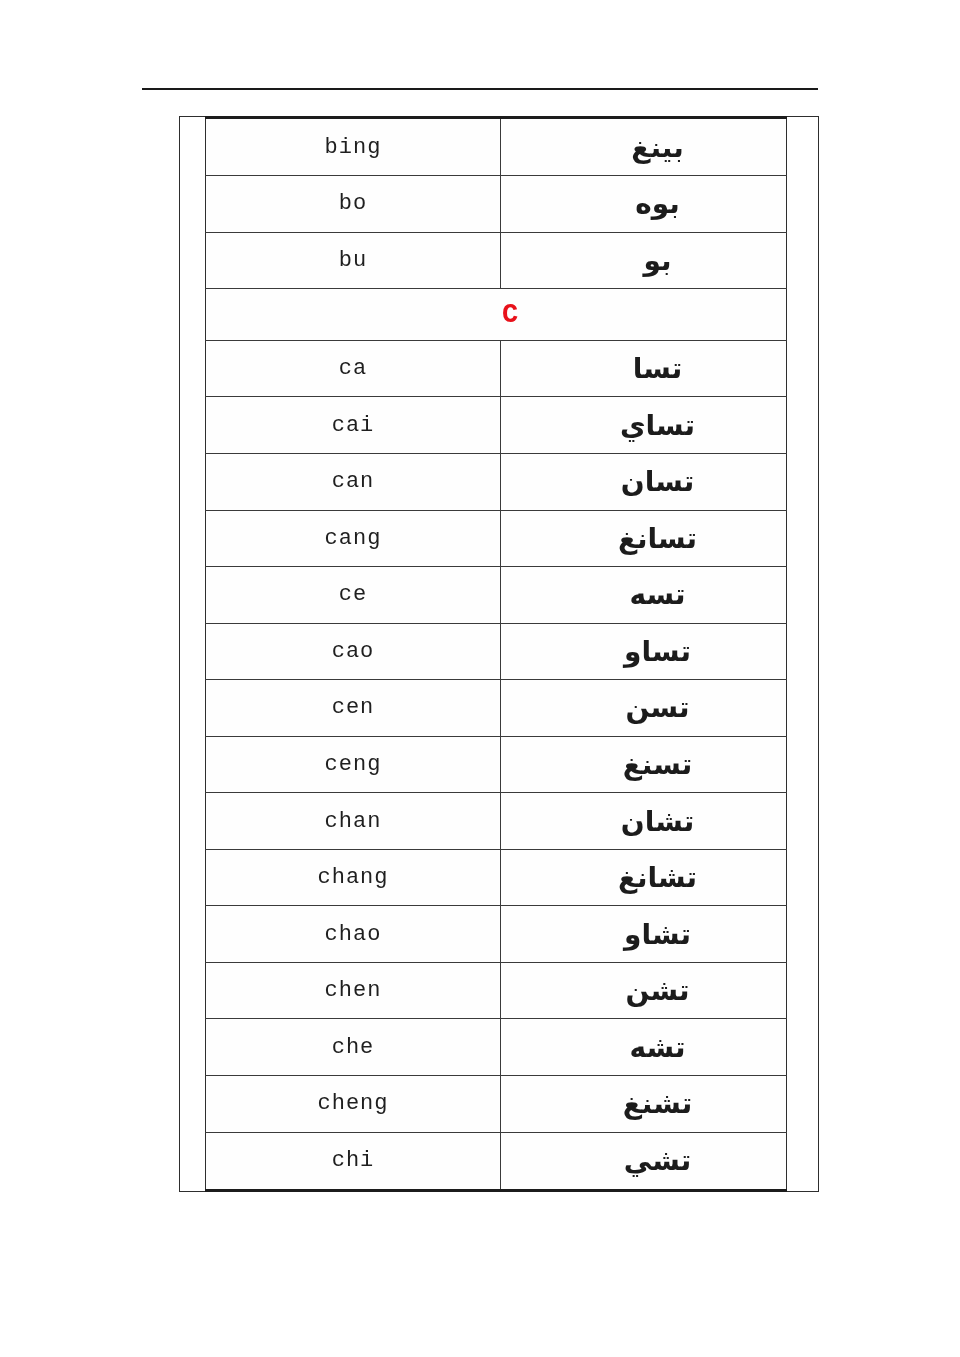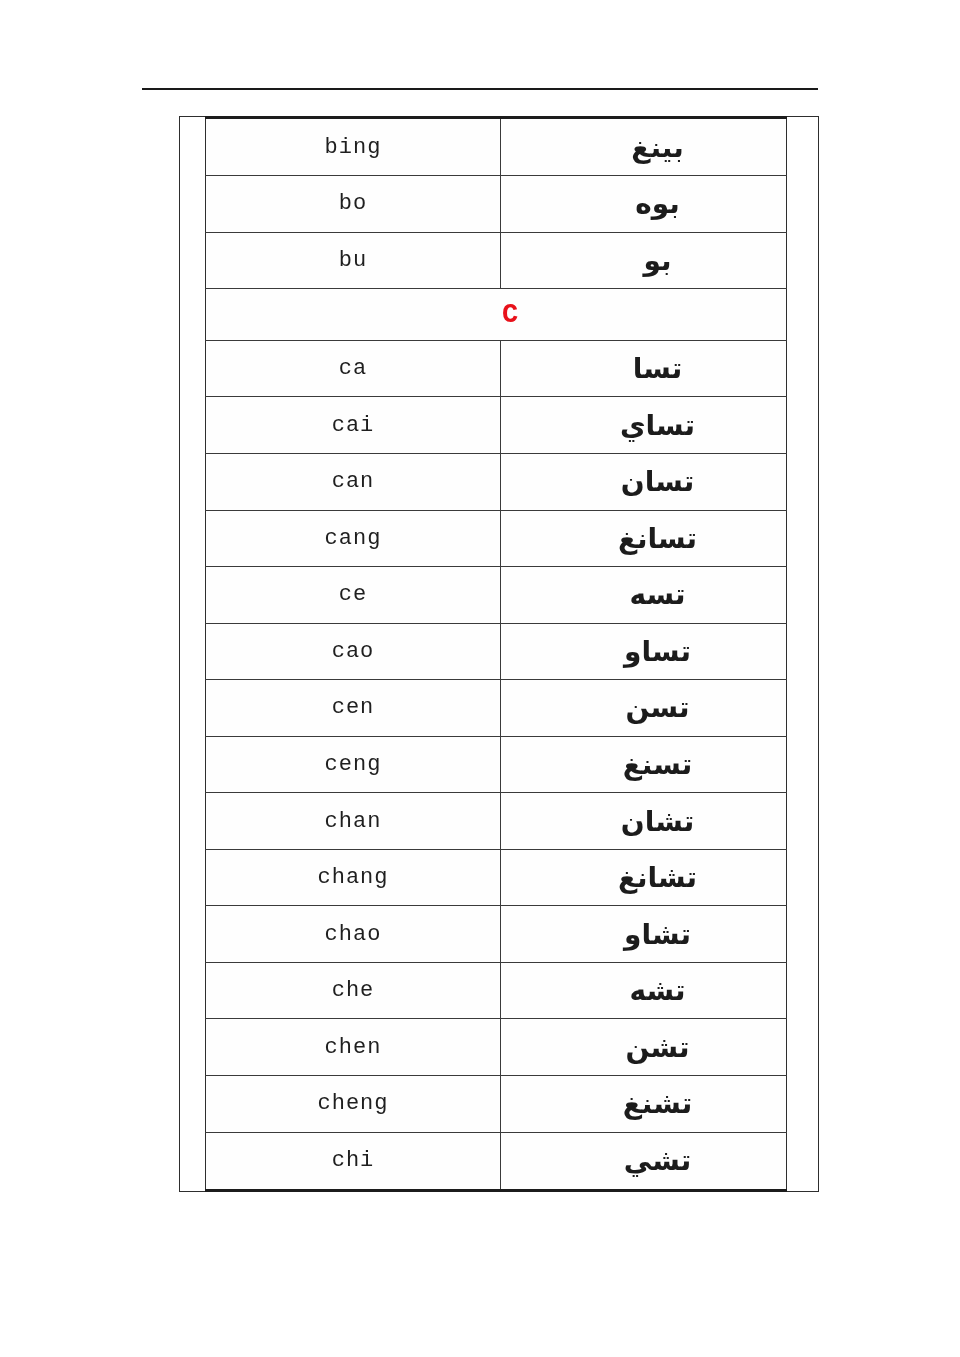--- a/index.html
+++ b/index.html
@@ -149,26 +149,26 @@
         </tr>
         <tr>
           <td class="pinyin-cell">chang</td>
           <td class="arabic-cell" dir="rtl">تشانغ</td>
         </tr>
         <tr>
           <td class="pinyin-cell">chao</td>
           <td class="arabic-cell" dir="rtl">تشاو</td>
         </tr>
         <tr>
+          <td class="pinyin-cell">chen</td>
+          <td class="arabic-cell" dir="rtl">تشن</td>
+        </tr>
+        <tr>
           <td class="pinyin-cell">che</td>
           <td class="arabic-cell" dir="rtl">تشه</td>
-        </tr>
-        <tr>
-          <td class="pinyin-cell">chen</td>
-          <td class="arabic-cell" dir="rtl">تشن</td>
         </tr>
         <tr>
           <td class="pinyin-cell">cheng</td>
           <td class="arabic-cell" dir="rtl">تشنغ</td>
         </tr>
         <tr>
           <td class="pinyin-cell">chi</td>
           <td class="arabic-cell" dir="rtl">تشي</td>
         </tr>
       </tbody>

